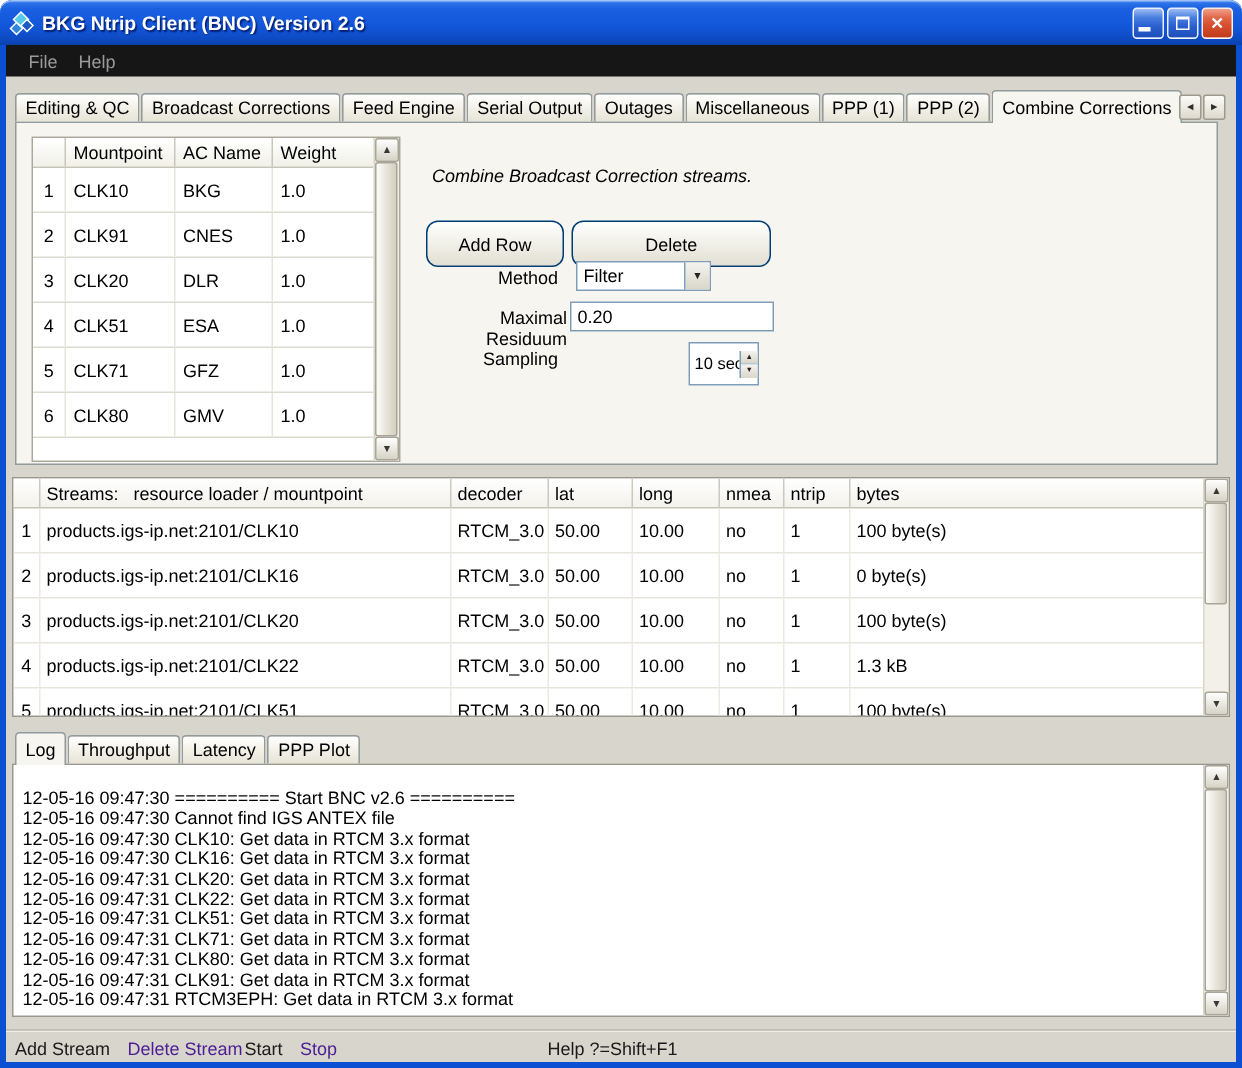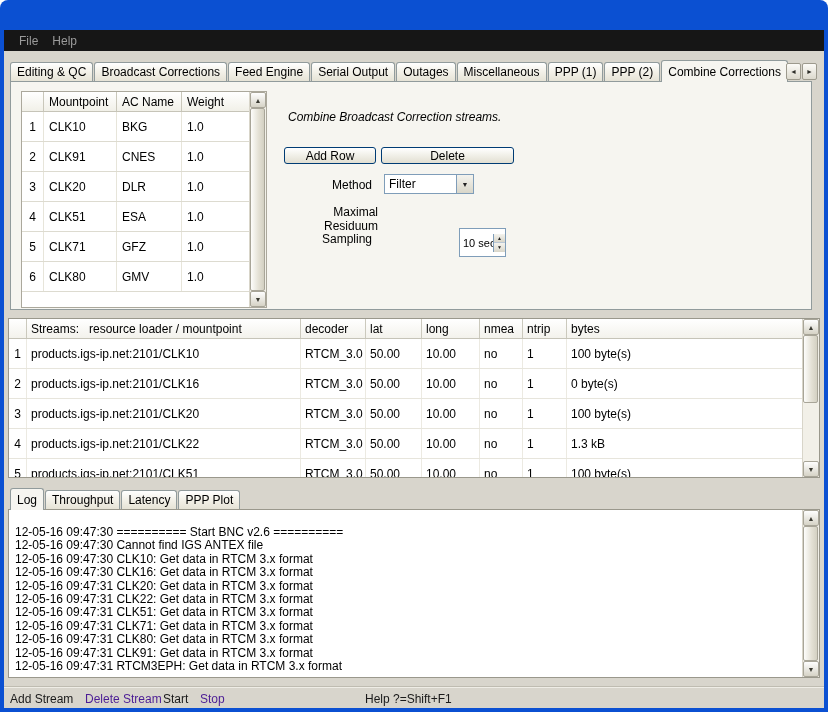--- a/index.html
+++ b/index.html
@@ -61,21 +61,21 @@
   .vscroll { width:17px; background:#f2f0e8; border-left:1px solid #d8d5c9; display:flex; flex-direction:column; flex:0 0 17px; }
   .sb-btn { height:16px; flex:0 0 16px; display:flex; align-items:center; justify-content:center;
     background:linear-gradient(180deg,#fefefe,#d6d3c6); border:1px solid #a8a598; border-radius:2px;
     font-size:7px; color:#3a3a32; }
   .sb-track { flex:1; position:relative; }
   .sb-thumb { position:absolute; left:0; width:15px; margin:0 0 0 0;
     background:linear-gradient(90deg,#fdfdfb,#e3e0d4 60%,#d3d0c2); border:1px solid #a8a598; border-radius:2px; }
 
   
   .cdesc { position:absolute; left:277px; top:28px; font-size:12px;font-style:italic; }
-  .xp-btn { position:absolute; height:17px; border:1px solid #003c74; border-radius:3px;
+  .xp-btn { position:absolute; height:31px; border:1px solid #003c74; border-radius:8px;
     background:linear-gradient(180deg,#ffffff 0%,#f2f1ea 45%,#e2dfd2 100%);
     display:flex; align-items:center; justify-content:center; font-size:12px; }
   .btn-addrow { left:273px; top:65px; width:92px; }
   .btn-delete { left:370px; top:65px; width:133px; }
   .flabel { position:absolute; width:90px; text-align:right; font-size:12px; }
   .lbl-method { left:271px; top:96px; }
   .lbl-resid  { left:269px; top:123px; width:98px; }
   .lbl-sampling { left:271px; top:150px; }
   .combo { position:absolute; left:373px; top:92px; width:90px; height:20px; background:#fff;
     border:1px solid #7f9db9; display:flex; align-items:center; }
@@ -122,20 +122,37 @@
     border-top:1px solid #bfbcb1; box-shadow:inset 0 1px 0 #efede6;text-align:center; }
   .sb-item { position:absolute; top:5px; font-size:12px; white-space:nowrap; }
   .enabled { color:#1a1a1a; }
   .disabled { color:#4c1d95; }
 </style>
 </head>
 <body>
 
 <div class="window">
 
+  <div class="titlebar">
+    <svg class="app-icon" viewBox="0 0 17 17">
+      <polygon points="8,1 13,6 8,11 3,6" fill="#57c8e8" stroke="#ffffff" stroke-width="1"></polygon>
+      <polygon points="12,6 16,10 12,14 8,10" fill="#1b59c4" stroke="#ffffff" stroke-width="1"></polygon>
+      <polygon points="5,8 9,12 5,16 1,12" fill="#2f86d8" stroke="#ffffff" stroke-width="1"></polygon>
+    </svg>
+    <span class="title-text">BKG Ntrip Client (BNC) Version 2.6</span>
+    <div class="cap-btn cap-blue">
+      <span class="glyph-min"></span>
+    </div>
+    <div class="cap-btn cap-blue">
+      <span class="glyph-max"></span>
+    </div>
+    <div class="cap-btn cap-red">
+      <span>✕</span>
+    </div>
+  </div>
 
   <div class="bodyarea">
 
     <div class="menubar">
       <span class="menu-item">File</span>
       <span class="menu-item">Help</span>
     </div>
 
     <div class="tabs-top">
       <div class="tab">Editing &amp; QC</div>
@@ -222,20 +239,21 @@
       <div class="xp-btn btn-addrow">Add Row</div>
       <div class="xp-btn btn-delete">Delete</div>
 
       <div class="flabel lbl-method">Method</div>
       <div class="combo">
         <span class="combo-text">Filter</span>
         <span class="combo-arrow">▼</span>
       </div>
 
       <div class="flabel lbl-resid">Maximal Residuum</div>
+      <input class="xp-input" type="text" value="0.20" style="">
 
       <div class="flabel lbl-sampling">Sampling</div>
       <div class="spin">
         <span class="spin-text">10 sec</span>
         <span class="spin-btns">
           <span class="spin-btn">▲</span>
           <span class="spin-btn">▼</span>
         </span>
       </div>
     </div>

